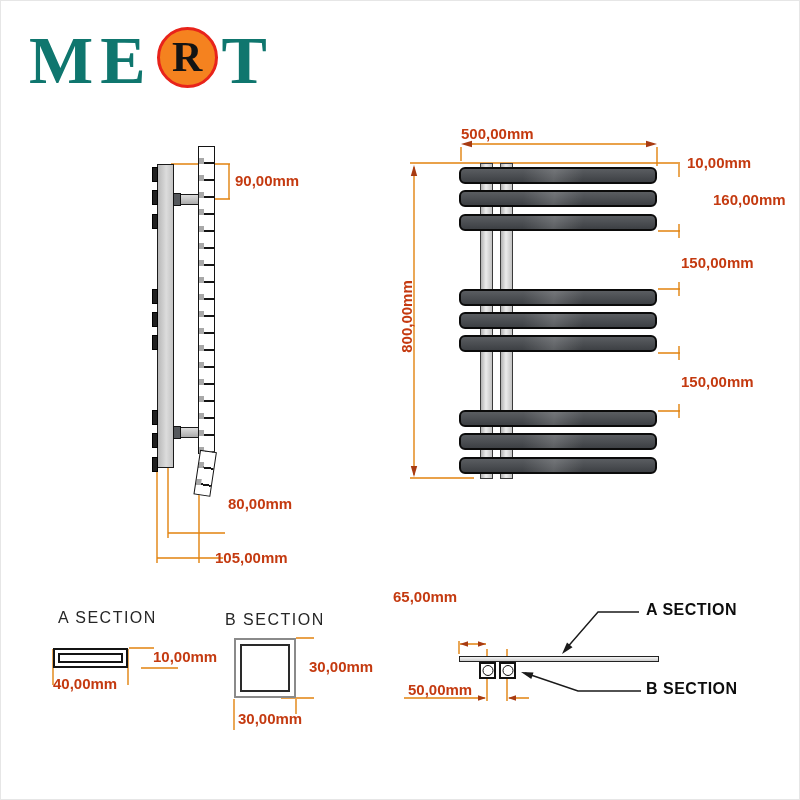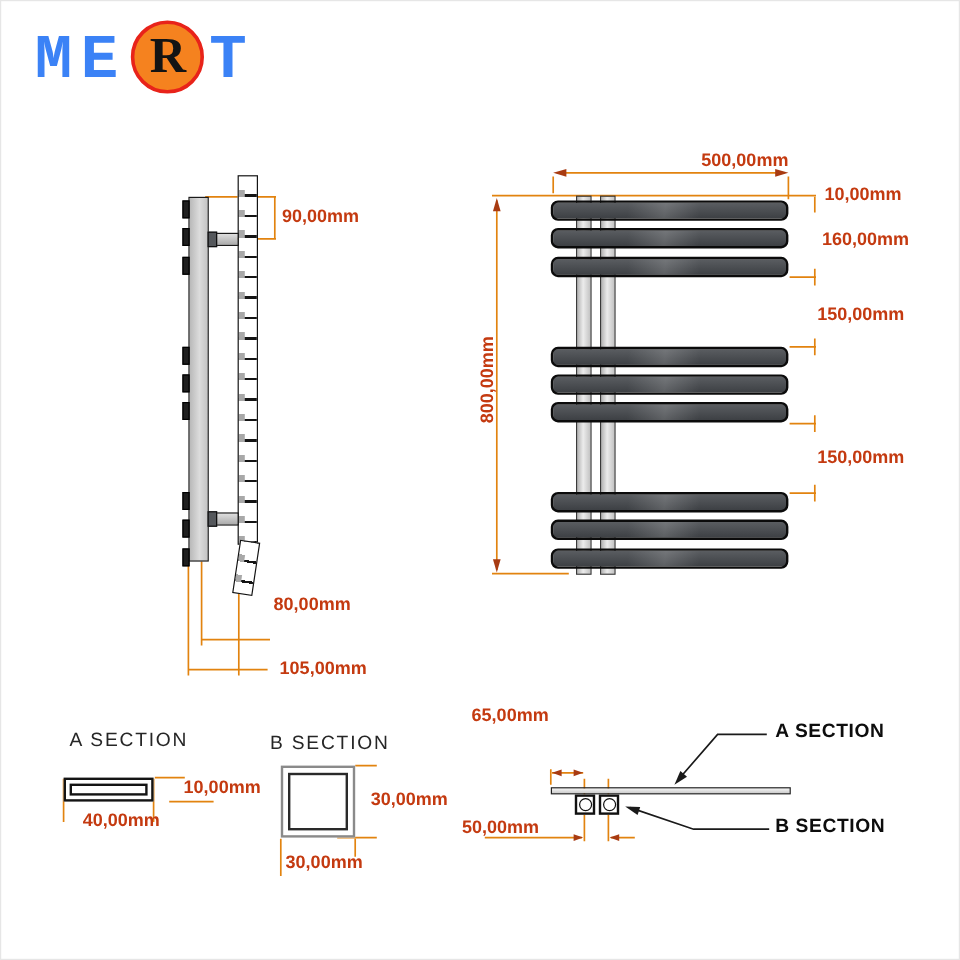--- a/index.html
+++ b/index.html
@@ -8,22 +8,22 @@
     position: relative;
     width: 800px; height: 800px;
     background: #fff;
     border: 1px solid #e6e6e6;
     overflow: hidden;
     font-family: "Liberation Sans", sans-serif;
   }
   
   .logo { position:absolute; left:28px; top:14px; display:flex; align-items:center; gap:4px; }
   .logo .lg {
-    font-family:Liberation Mono, monospace; font-weight:700; font-size:52px;
-    letter-spacing:7px; color:#3b82f6; margin-top:6px;
+    font-family:Liberation Serif, serif; font-weight:700; font-size:68px;
+    letter-spacing:7px; color:#0f766e; margin-top:6px;
   }
   .logo .badge {
     width:61px; height:61px; border-radius:50%;
     background:#f5821f; border:3px solid #e8231a;
     display:flex; align-items:center; justify-content:center;
   }
   .logo .badge span {
     font-family:"Liberation Serif", serif; font-weight:700; font-size:42px; color:#141414; margin-top:-2px;
   }
   
@@ -223,30 +223,30 @@
     </div>
     <div class="tv-tube" style="left:498px">
       <div class="hole"></div>
     </div>
     <div class="callout" style="left:645px; top:600px">A SECTION</div>
     <div class="callout" style="left:645px; top:679px">B SECTION</div>
   </div>
 
   <div class="dim" style="left:234px; top:171px">90,00mm</div>
   <div class="dim" style="left:227px; top:494px">80,00mm</div>
-  <div class="dim" style="left:232px; top:548px">105,00mm</div>
-
-  <div class="dim" style="left:460px; top:124px; width:196px; text-align:right">500,00mm</div>
+  <div class="dim" style="left:214px; top:548px">105,00mm</div>
+
+  <div class="dim" style="left:460px; top:124px; width:196px; text-align:left">500,00mm</div>
   <div class="dim v-dim" style="left:340px; top:307px">800,00mm</div>
   <div class="dim" style="left:686px; top:153px">10,00mm</div>
-  <div class="dim" style="left:684px; top:190px">160,00mm</div>
+  <div class="dim" style="left:712px; top:190px">160,00mm</div>
   <div class="dim" style="left:680px; top:253px">150,00mm</div>
   <div class="dim" style="left:680px; top:372px">150,00mm</div>
 
   <div class="dim" style="left:152px; top:647px">10,00mm</div>
-  <div class="dim" style="left:68px; top:674px">40,00mm</div>
+  <div class="dim" style="left:52px; top:674px">40,00mm</div>
   <div class="dim" style="left:308px; top:657px">30,00mm</div>
   <div class="dim" style="left:237px; top:709px">30,00mm</div>
 
   <div class="dim" style="left:392px; top:587px">65,00mm</div>
-  <div class="dim" style="left:384px; top:680px">50,00mm</div>
+  <div class="dim" style="left:407px; top:680px">50,00mm</div>
 
 </div>
 
 </body></html>

